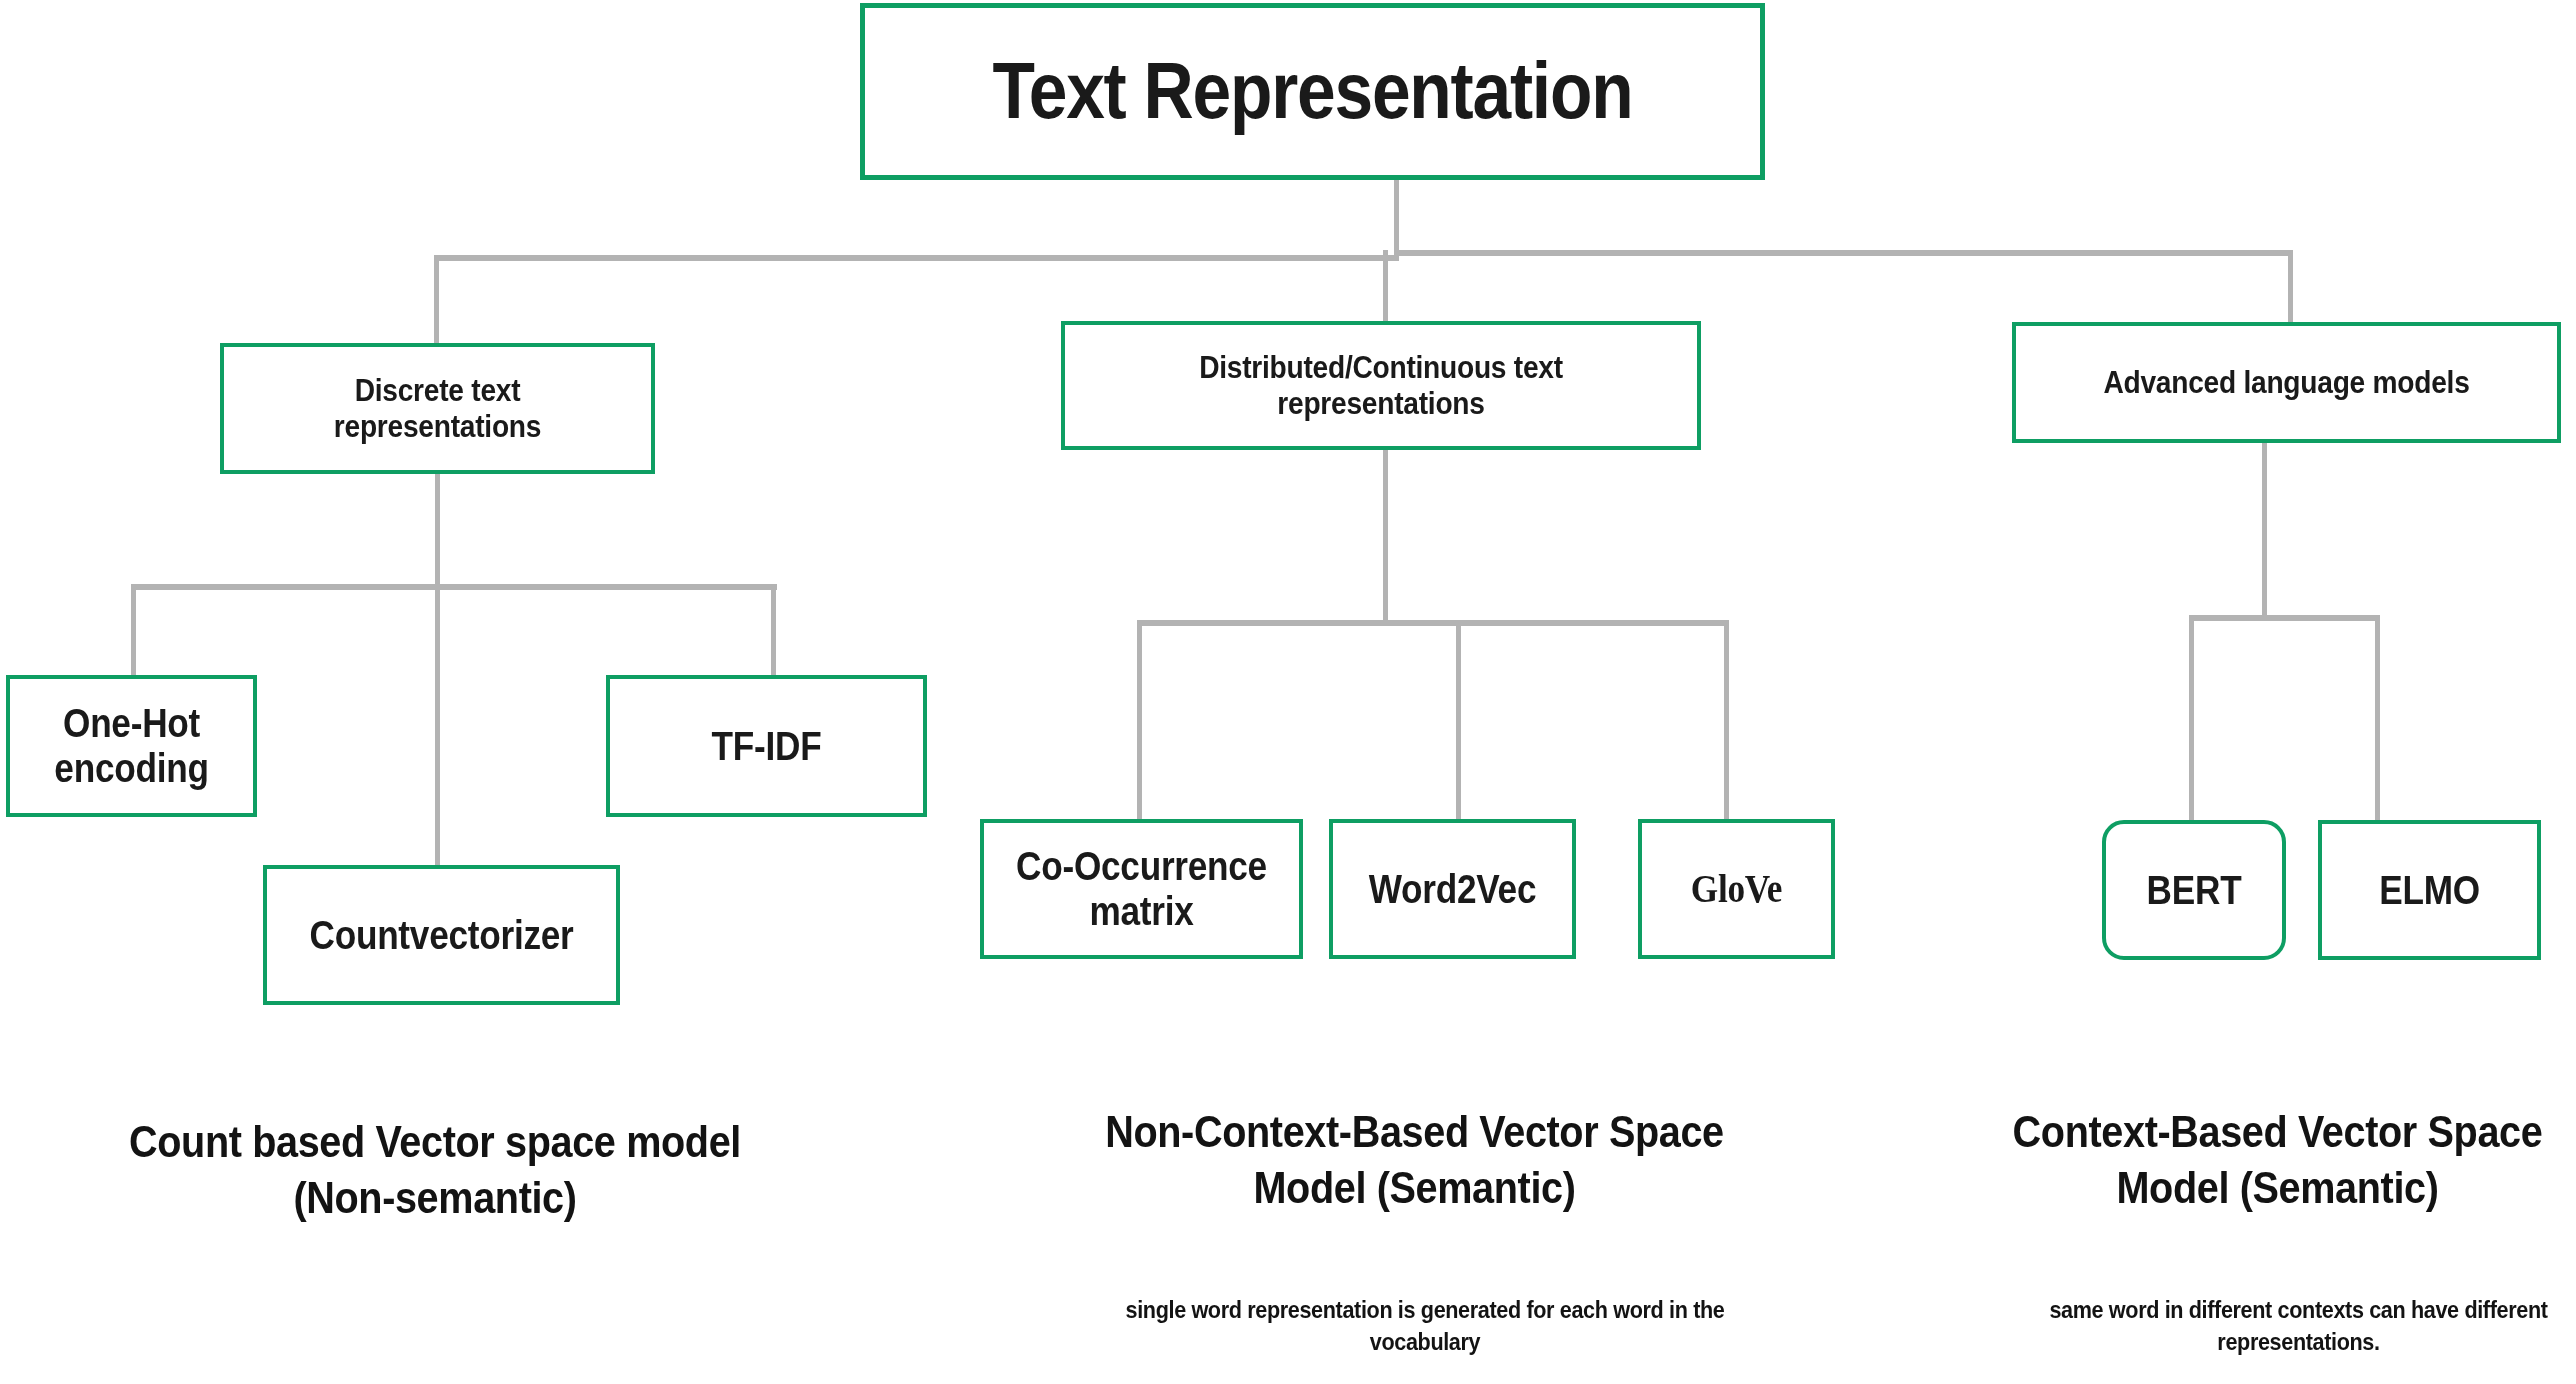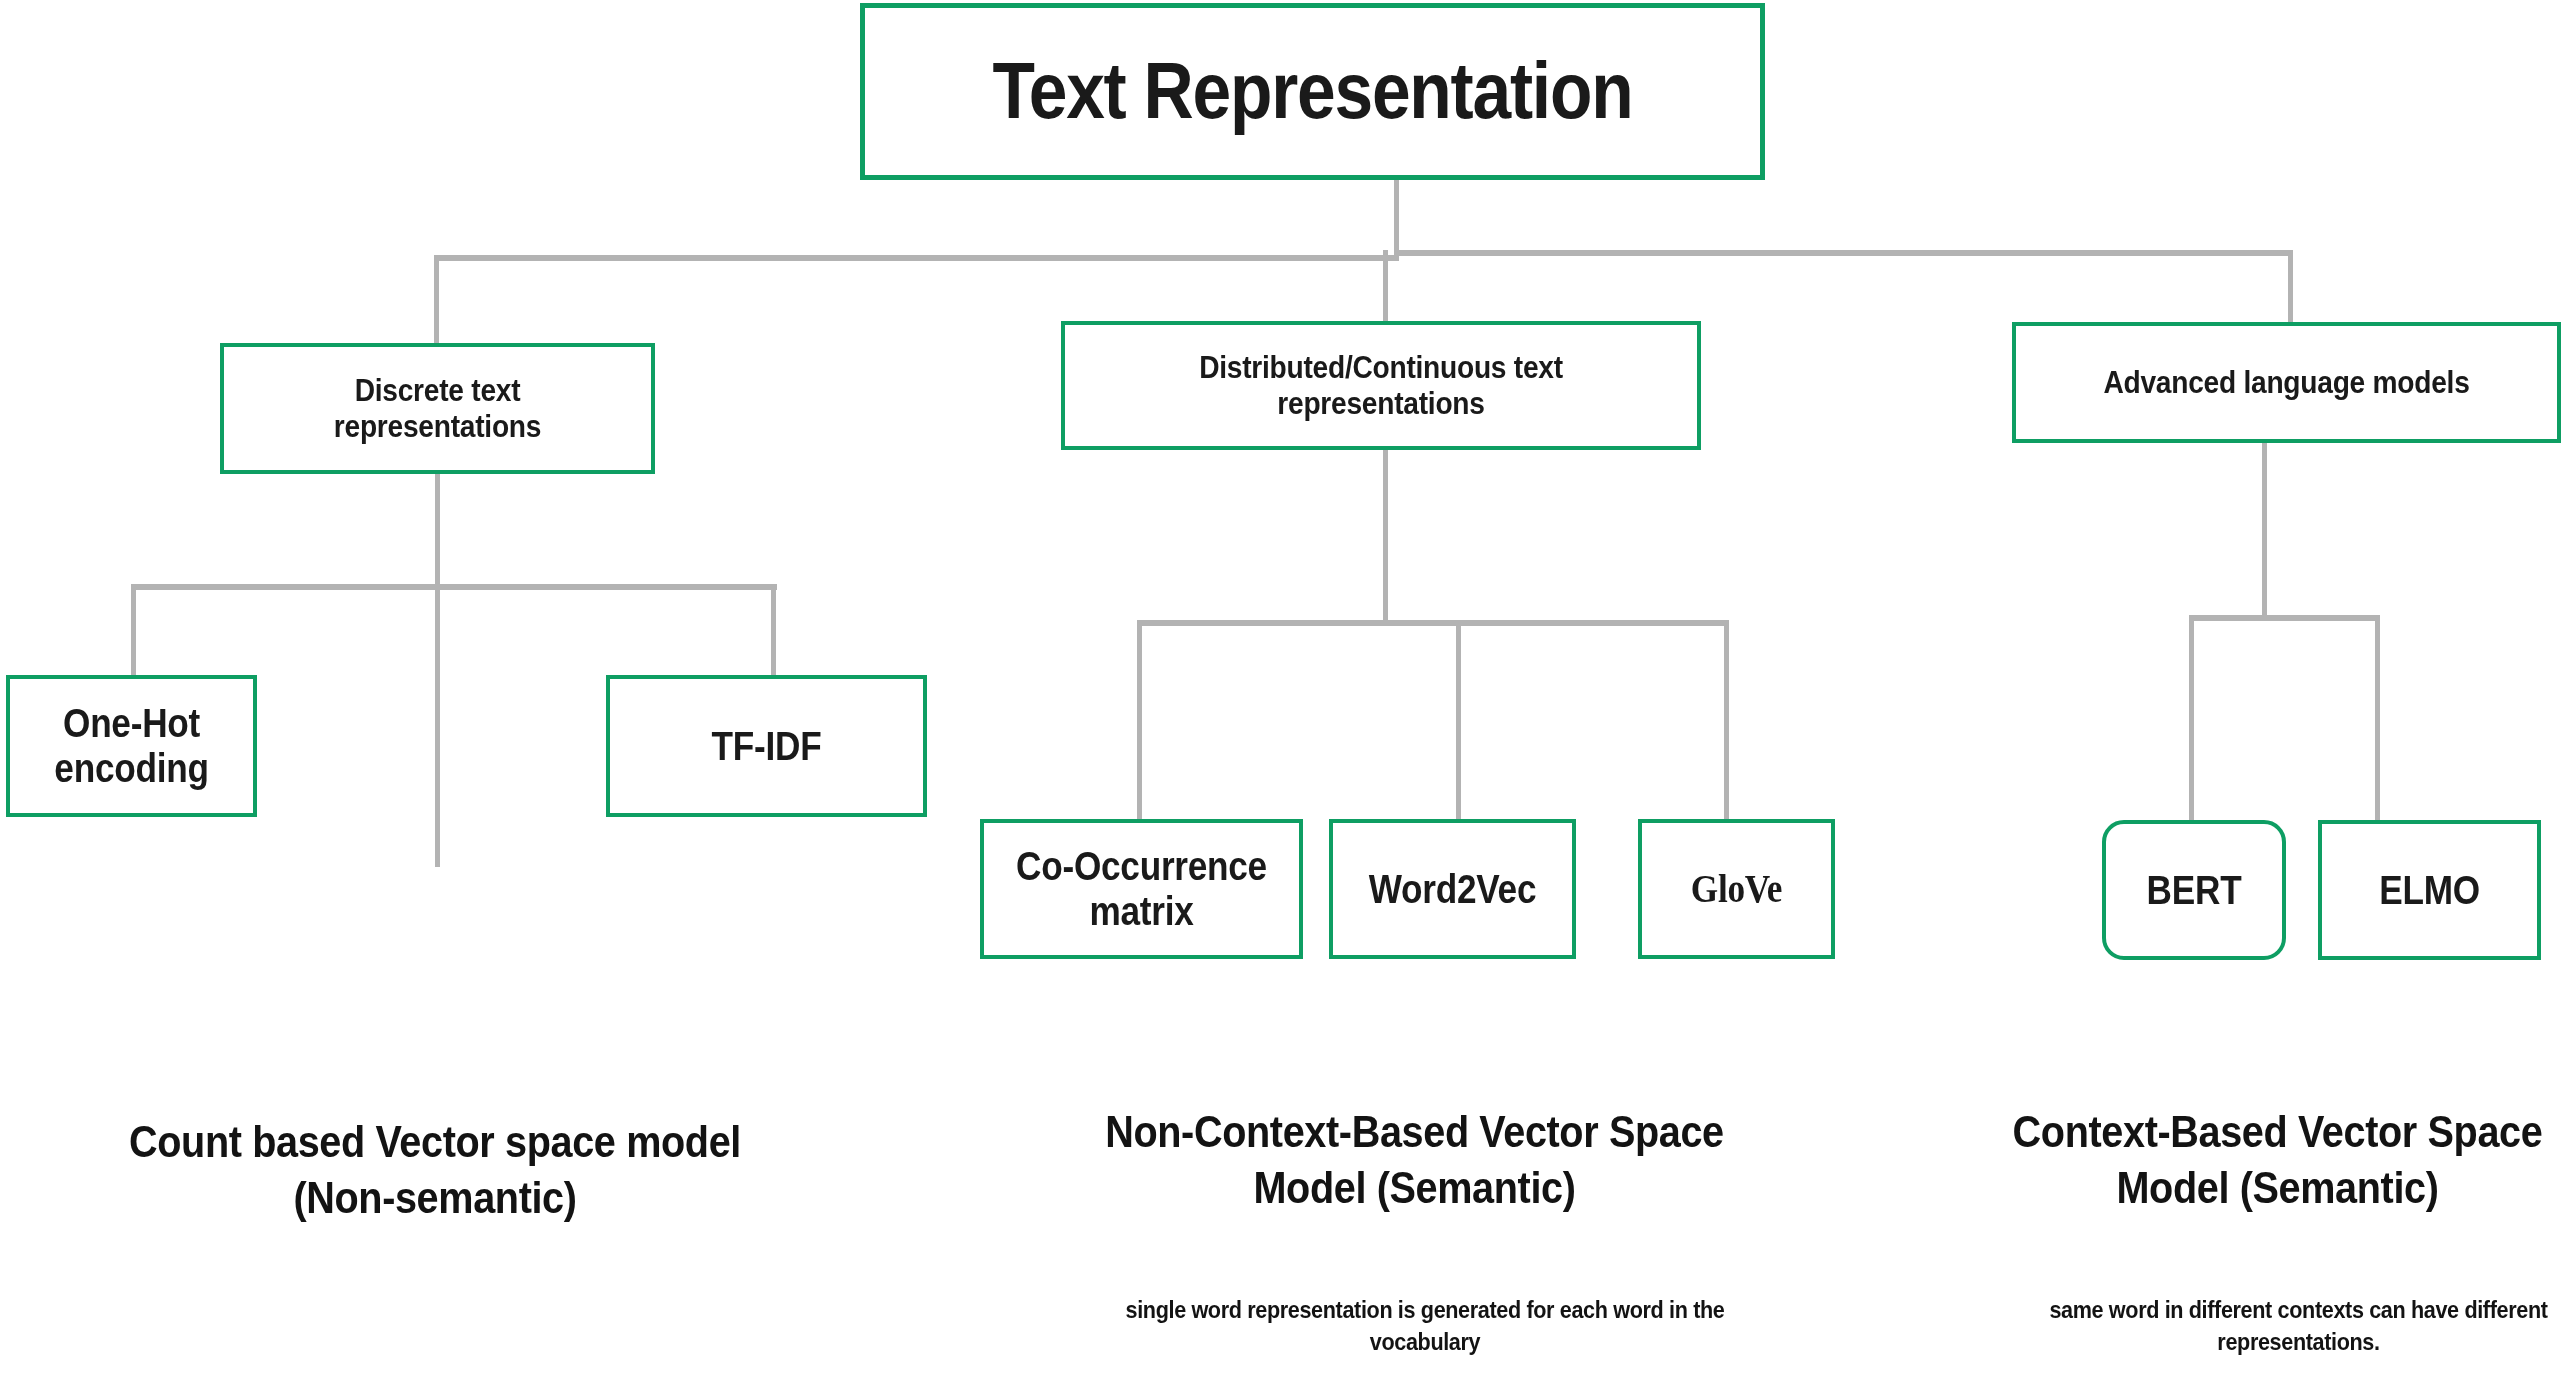--- a/index.html
+++ b/index.html
@@ -101,20 +101,23 @@
   <div class="conn" style="left:131px; top:584px; width:646px; height:5.6px;"></div>
 
   <div class="conn" style="left:131px; top:584px; width:4.9px; height:93px;"></div>
 
   <div class="conn" style="left:771px; top:584px; width:4.9px; height:93px;"></div>
 
   <div class="node node-l3" style="left:5.6px; top:675px; width:251px; height:142px;">
     <span>One-Hot encoding</span>
   </div>
 
+  <div class="node node-l3" style="left:263px; top:865px; width:357px; height:140px;">
+    <span>Countvectorizer</span>
+  </div>
 
   <div class="node node-l3" style="left:606px; top:675px; width:321px; height:142px;">
     <span>TF-IDF</span>
   </div>
 
   <div class="conn" style="left:1383px; top:450px; width:4.9px; height:175px;"></div>
   <div class="conn" style="left:1137px; top:620px; width:592px; height:5.6px;"></div>
   <div class="conn" style="left:1137px; top:620px; width:4.9px; height:202px;"></div>
   <div class="conn" style="left:1456px; top:620px; width:4.9px; height:202px;"></div>
   <div class="conn" style="left:1724px; top:620px; width:4.9px; height:202px;"></div>

